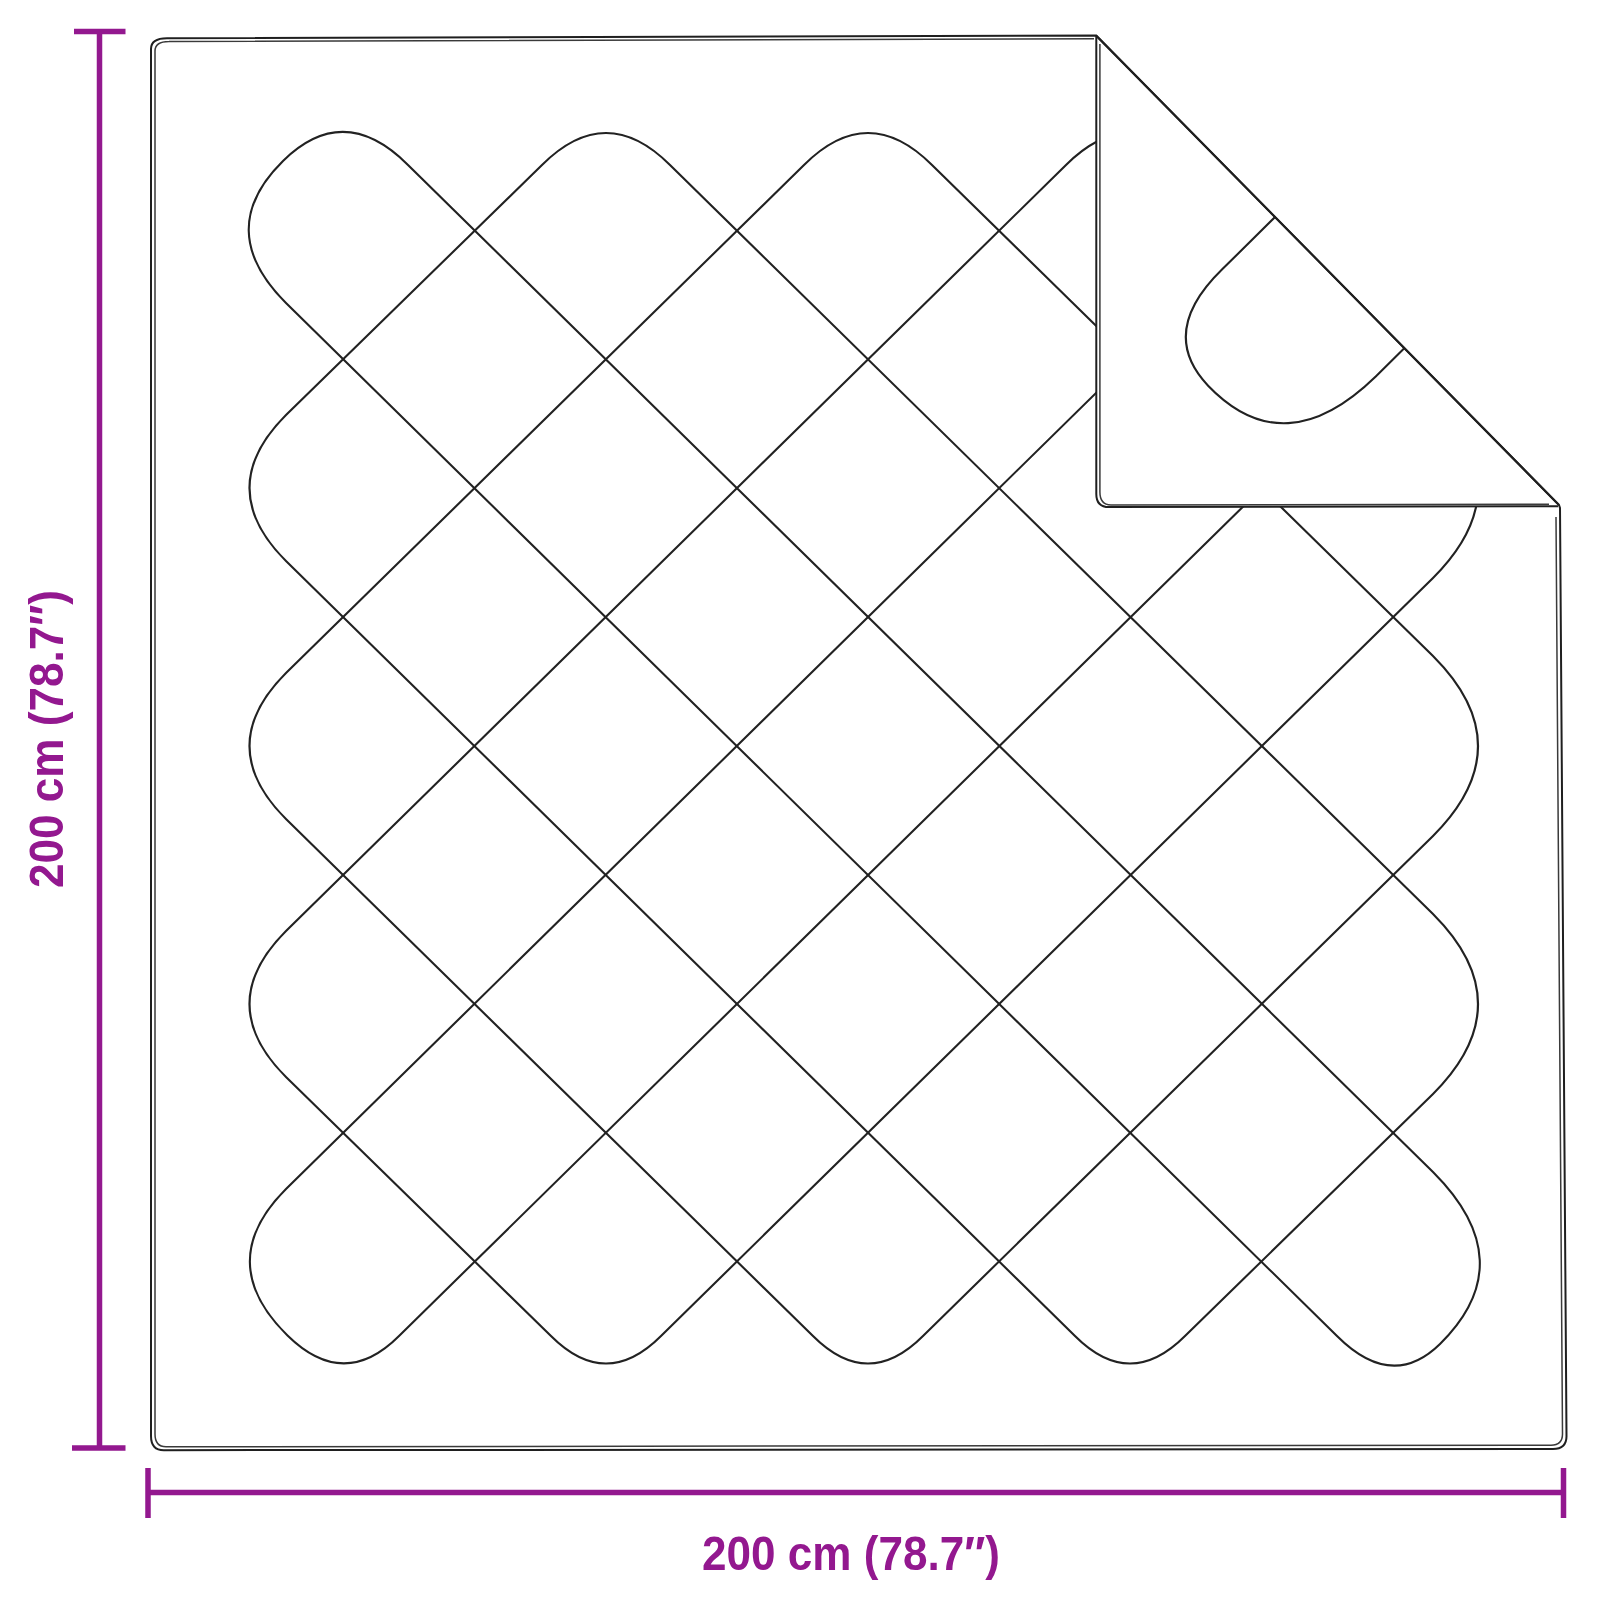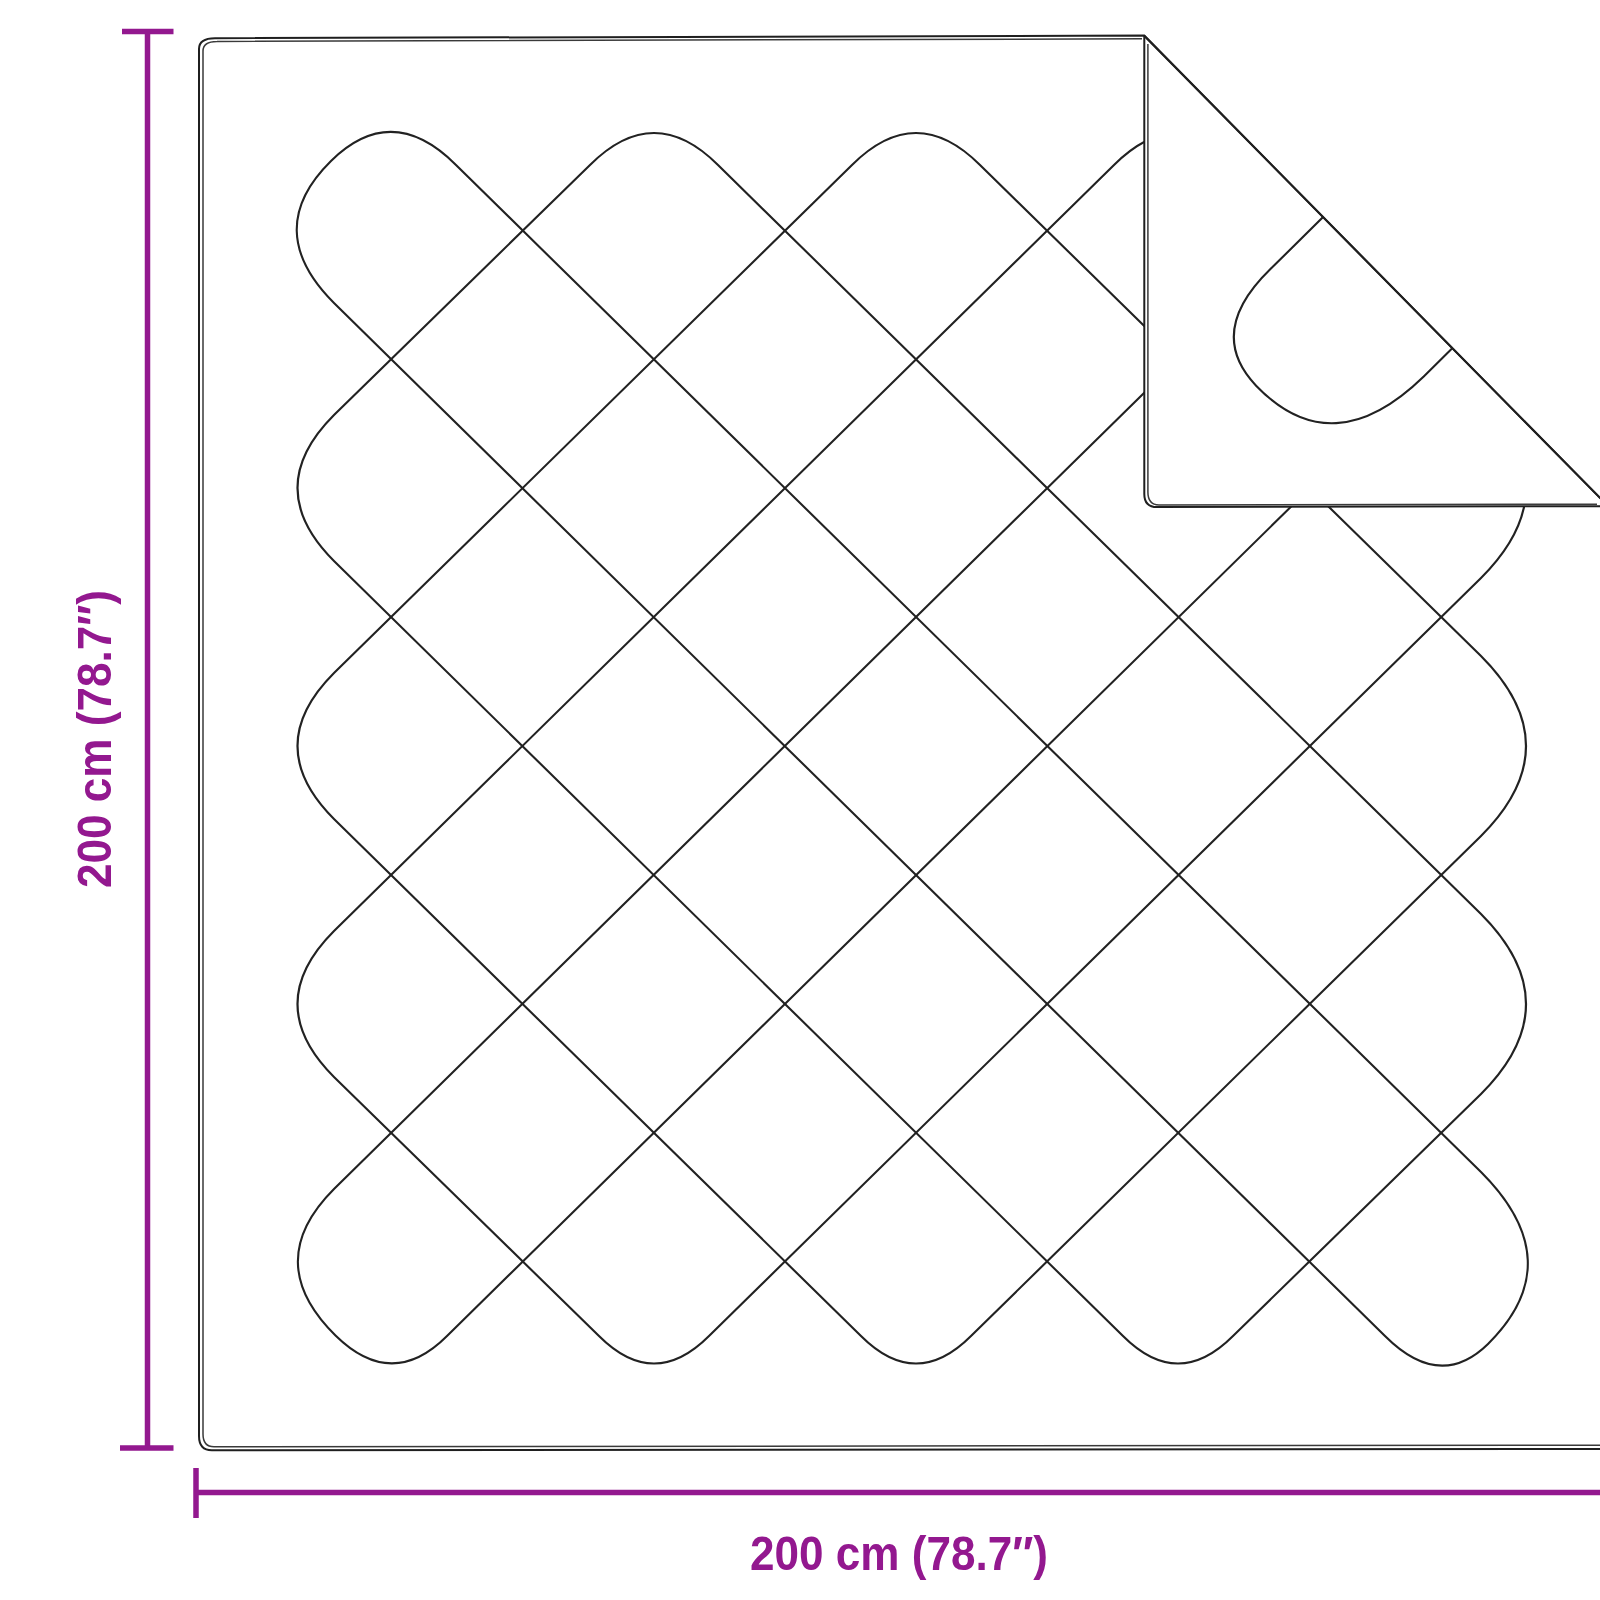--- a/index.html
+++ b/index.html
@@ -1,16 +1,16 @@
 <!DOCTYPE html>
 <html><head>
 <meta charset="utf-8">
 <style>
   html,body{margin:0;padding:0;background:#ffffff;}
-  .wrap{width:1375px;height:1600px;position:relative;margin-left:48px;}
+  .wrap{width:1375px;height:1600px;position:relative;}
   text{font-family:"Liberation Sans", sans-serif;font-weight:bold;}
 </style>
 </head>
 <body>
 <div class="wrap">
 <svg width="1600" height="1600" viewBox="0 0 1600 1600" xmlns="http://www.w3.org/2000/svg">
   <defs>
     <clipPath id="mainClip">
       <path d="M150,30 L1097,30 L1097,506 L1570,506 L1570,1452 L150,1452 Z"></path>
     </clipPath>

